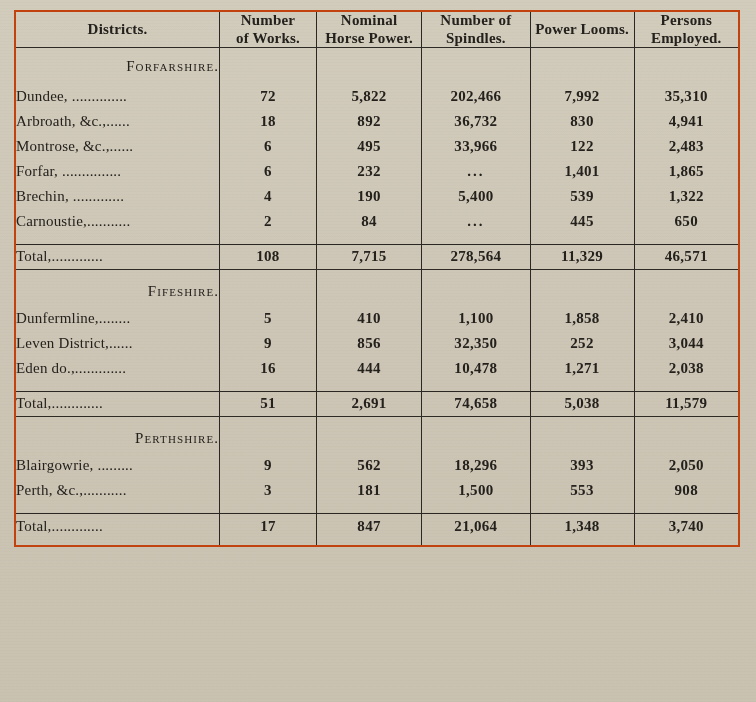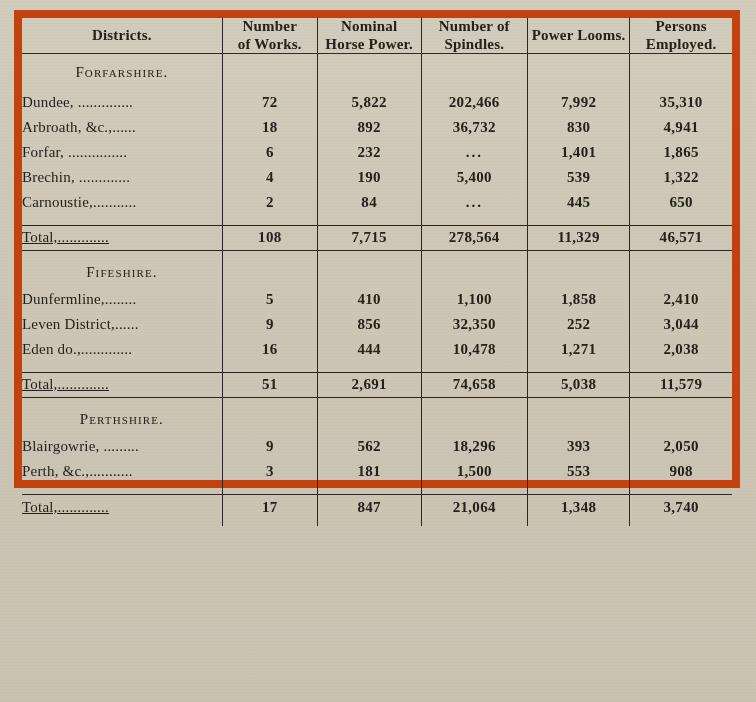--- a/index.html
+++ b/index.html
@@ -28,22 +28,22 @@
     opacity: .35;
     background-image:
       repeating-linear-gradient(0deg, rgba(140,130,110,.10) 0px, rgba(140,130,110,.10) 1px, rgba(0,0,0,0) 1px, rgba(0,0,0,0) 3px);
     pointer-events: none;
   }
   .table-wrap {
     position: absolute;
     left: 14px;
     top: 10px;
     width: 726px;
-    height: 478px;
-    border: 8px solid #c2410c;
+    height: 537px;
+    border: 2px solid #c2410c;
     background: transparent;
     box-sizing: border-box;
   }
   table.data {
     width: 100%;
     height: 100%;
     border-collapse: collapse;
     table-layout: fixed;
   }
   table.data td, table.data th {
@@ -72,35 +72,34 @@
     letter-spacing: .2px;
   }
   .num {
     text-align: center;
     font-size: 16px;
     font-weight: bold;
     letter-spacing: .3px;
   }
   .row-h { height: 25px; padding-left: 11px; }
   .sect {
-    text-align: center;
+    text-align: right;
     padding-left: 52px;
     font-variant: small-caps;
     font-size: 16px;
     letter-spacing: 1.1px;
     height: 30px;
     padding-top: 9px;
   }
   .sect-first { padding-top: 14px; height: 36px; }
   .total-lbl {
     text-align: left;
     padding-left: 56px;
     font-size: 16px;
     letter-spacing: .2px;
-    text-decoration: underline;
   }
   .rule-top td {
     border-top: 1.5px solid #2a2621;
   }
   .spacer { height: 10px; }
   .spacer-sm { height: 7px; }
   .ellipsis { font-weight: bold; letter-spacing: 2px; }
 </style>
 </head>
 <body>
@@ -164,20 +163,28 @@
       </tr>
       <tr class="row-h">
         <td class="lbl">Arbroath,  &amp;c.,......</td>
         <td class="num col-rule">18</td>
         <td class="num col-rule">892</td>
         <td class="num col-rule">36,732</td>
         <td class="num col-rule">830</td>
         <td class="num col-rule">4,941</td>
       </tr>
       <tr class="row-h">
+        <td class="lbl">Montrose,  &amp;c.,......</td>
+        <td class="num col-rule">6</td>
+        <td class="num col-rule">495</td>
+        <td class="num col-rule">33,966</td>
+        <td class="num col-rule">122</td>
+        <td class="num col-rule">2,483</td>
+      </tr>
+      <tr class="row-h">
         <td class="lbl">Forfar, ...............</td>
         <td class="num col-rule">6</td>
         <td class="num col-rule">232</td>
         <td class="num col-rule ellipsis">...</td>
         <td class="num col-rule">1,401</td>
         <td class="num col-rule">1,865</td>
       </tr>
       <tr class="row-h">
         <td class="lbl">Brechin, .............</td>
         <td class="num col-rule">4</td>

